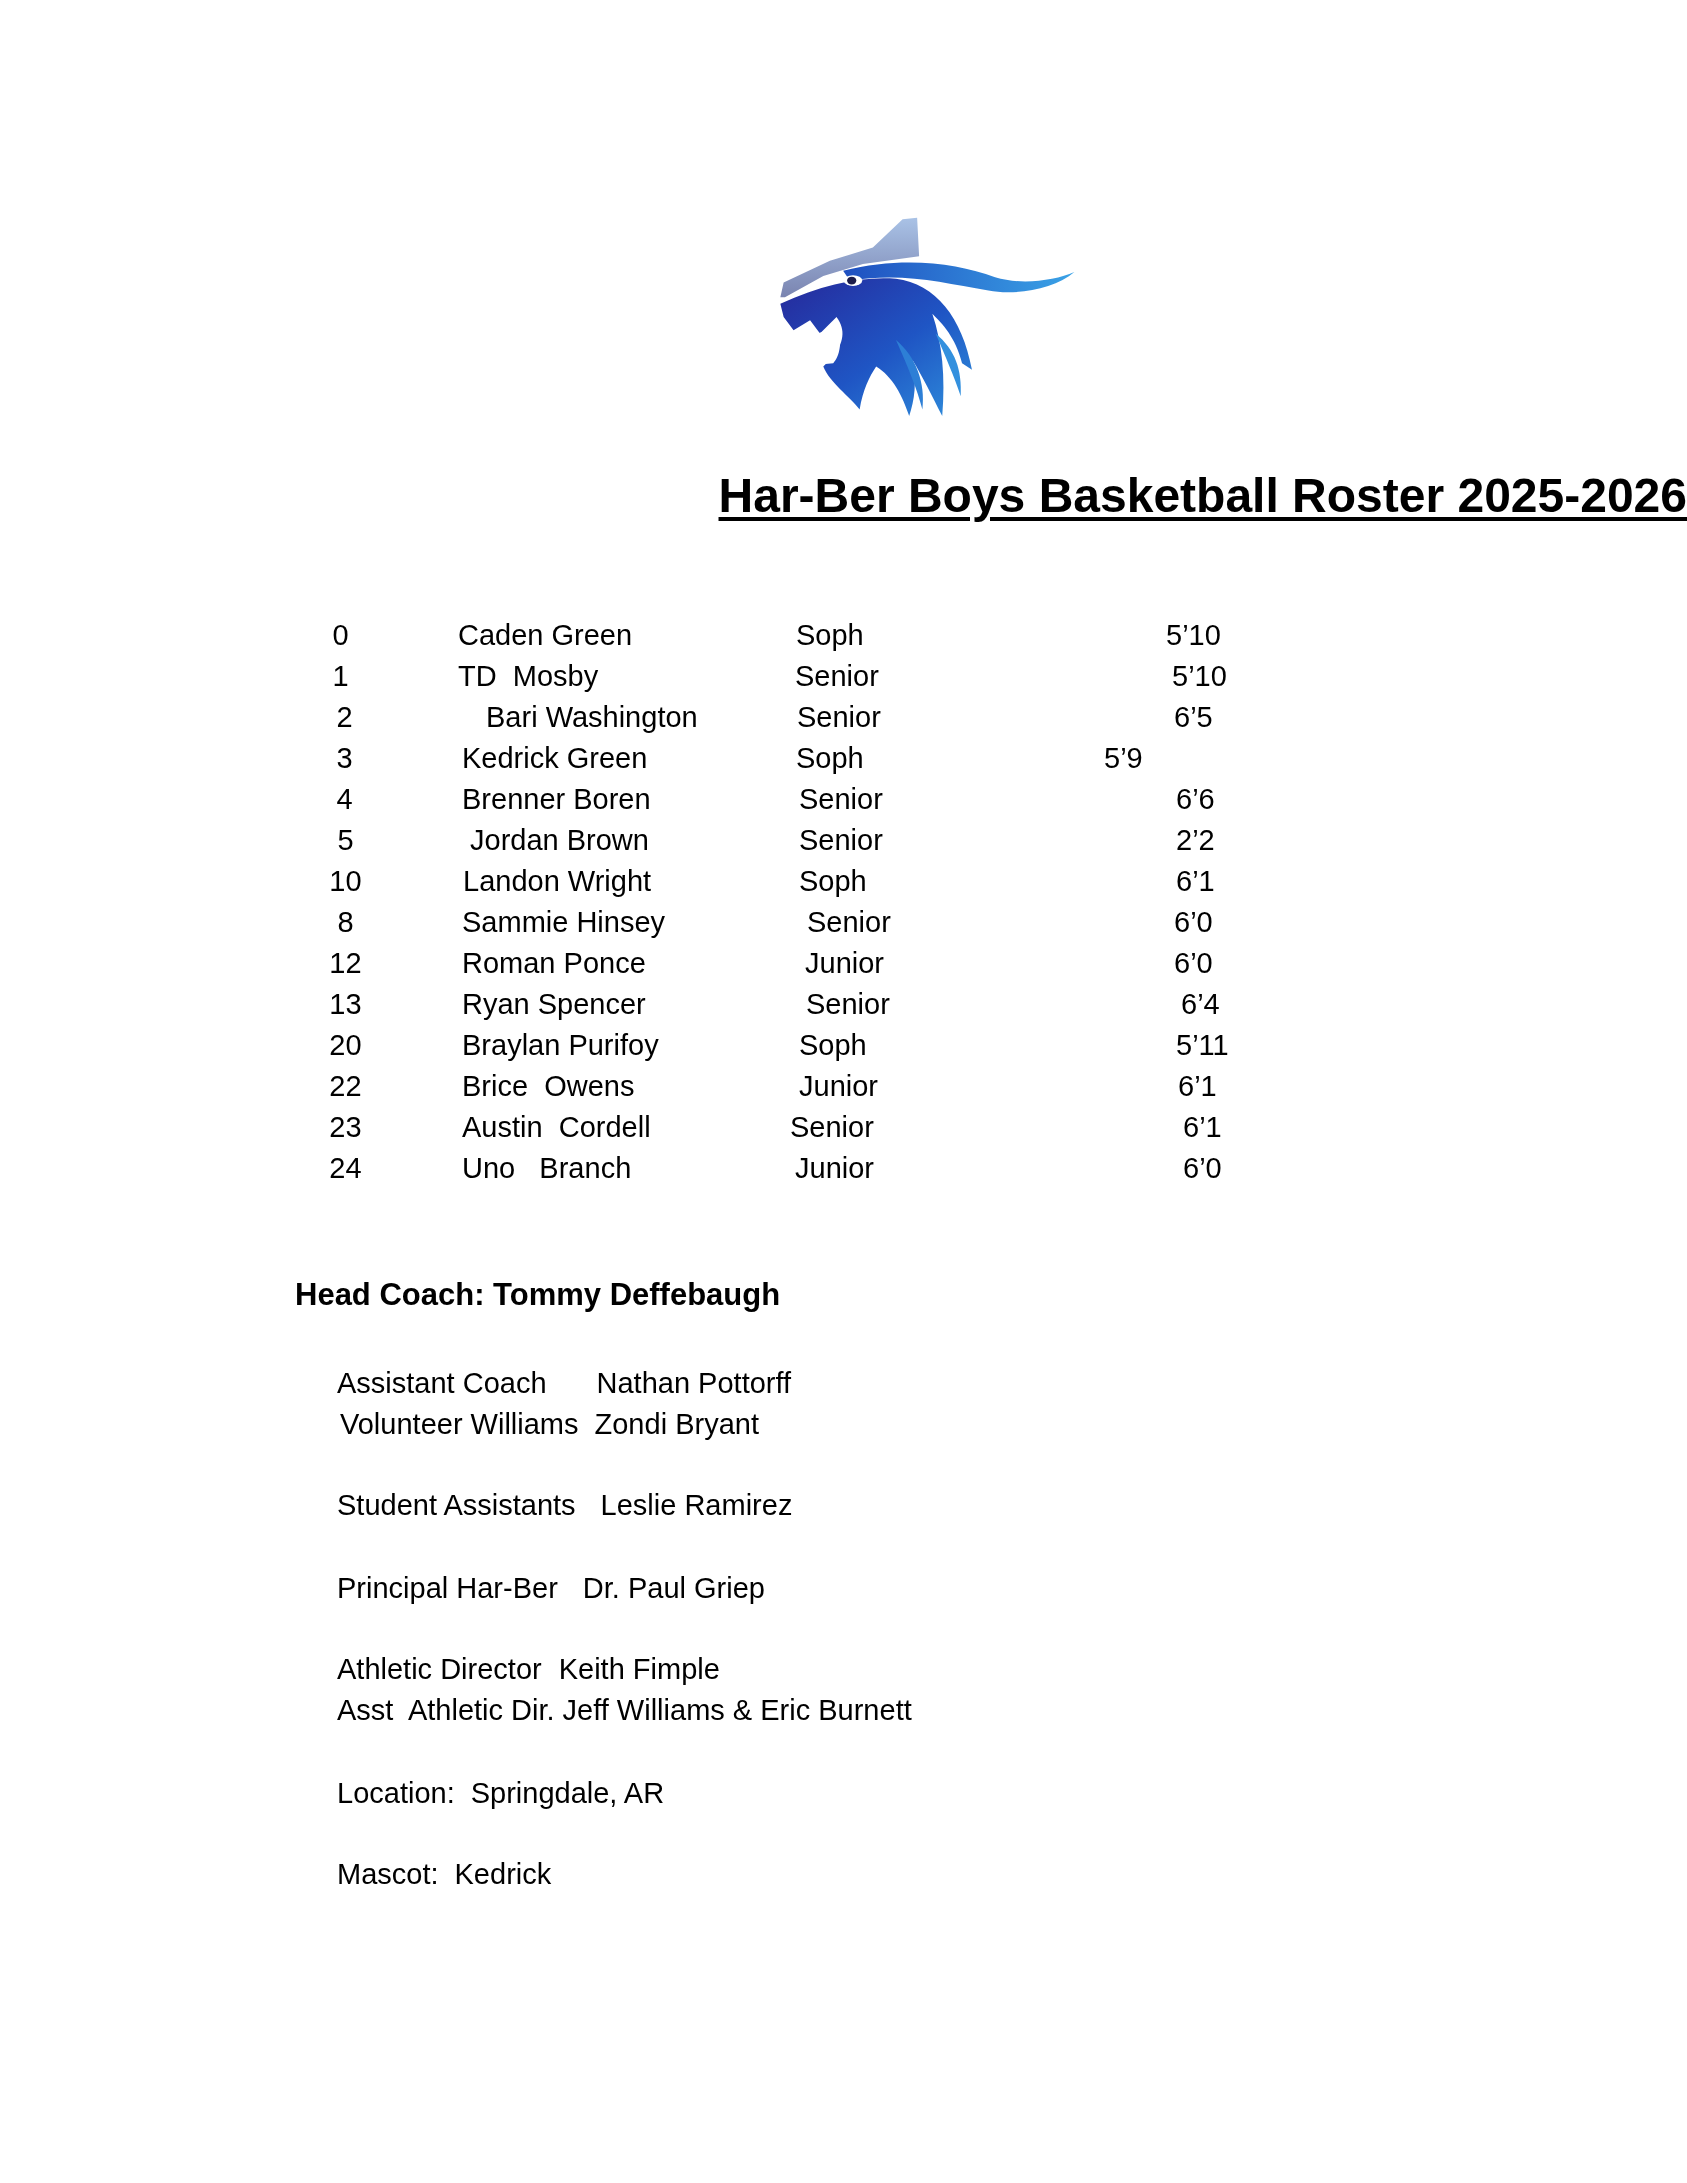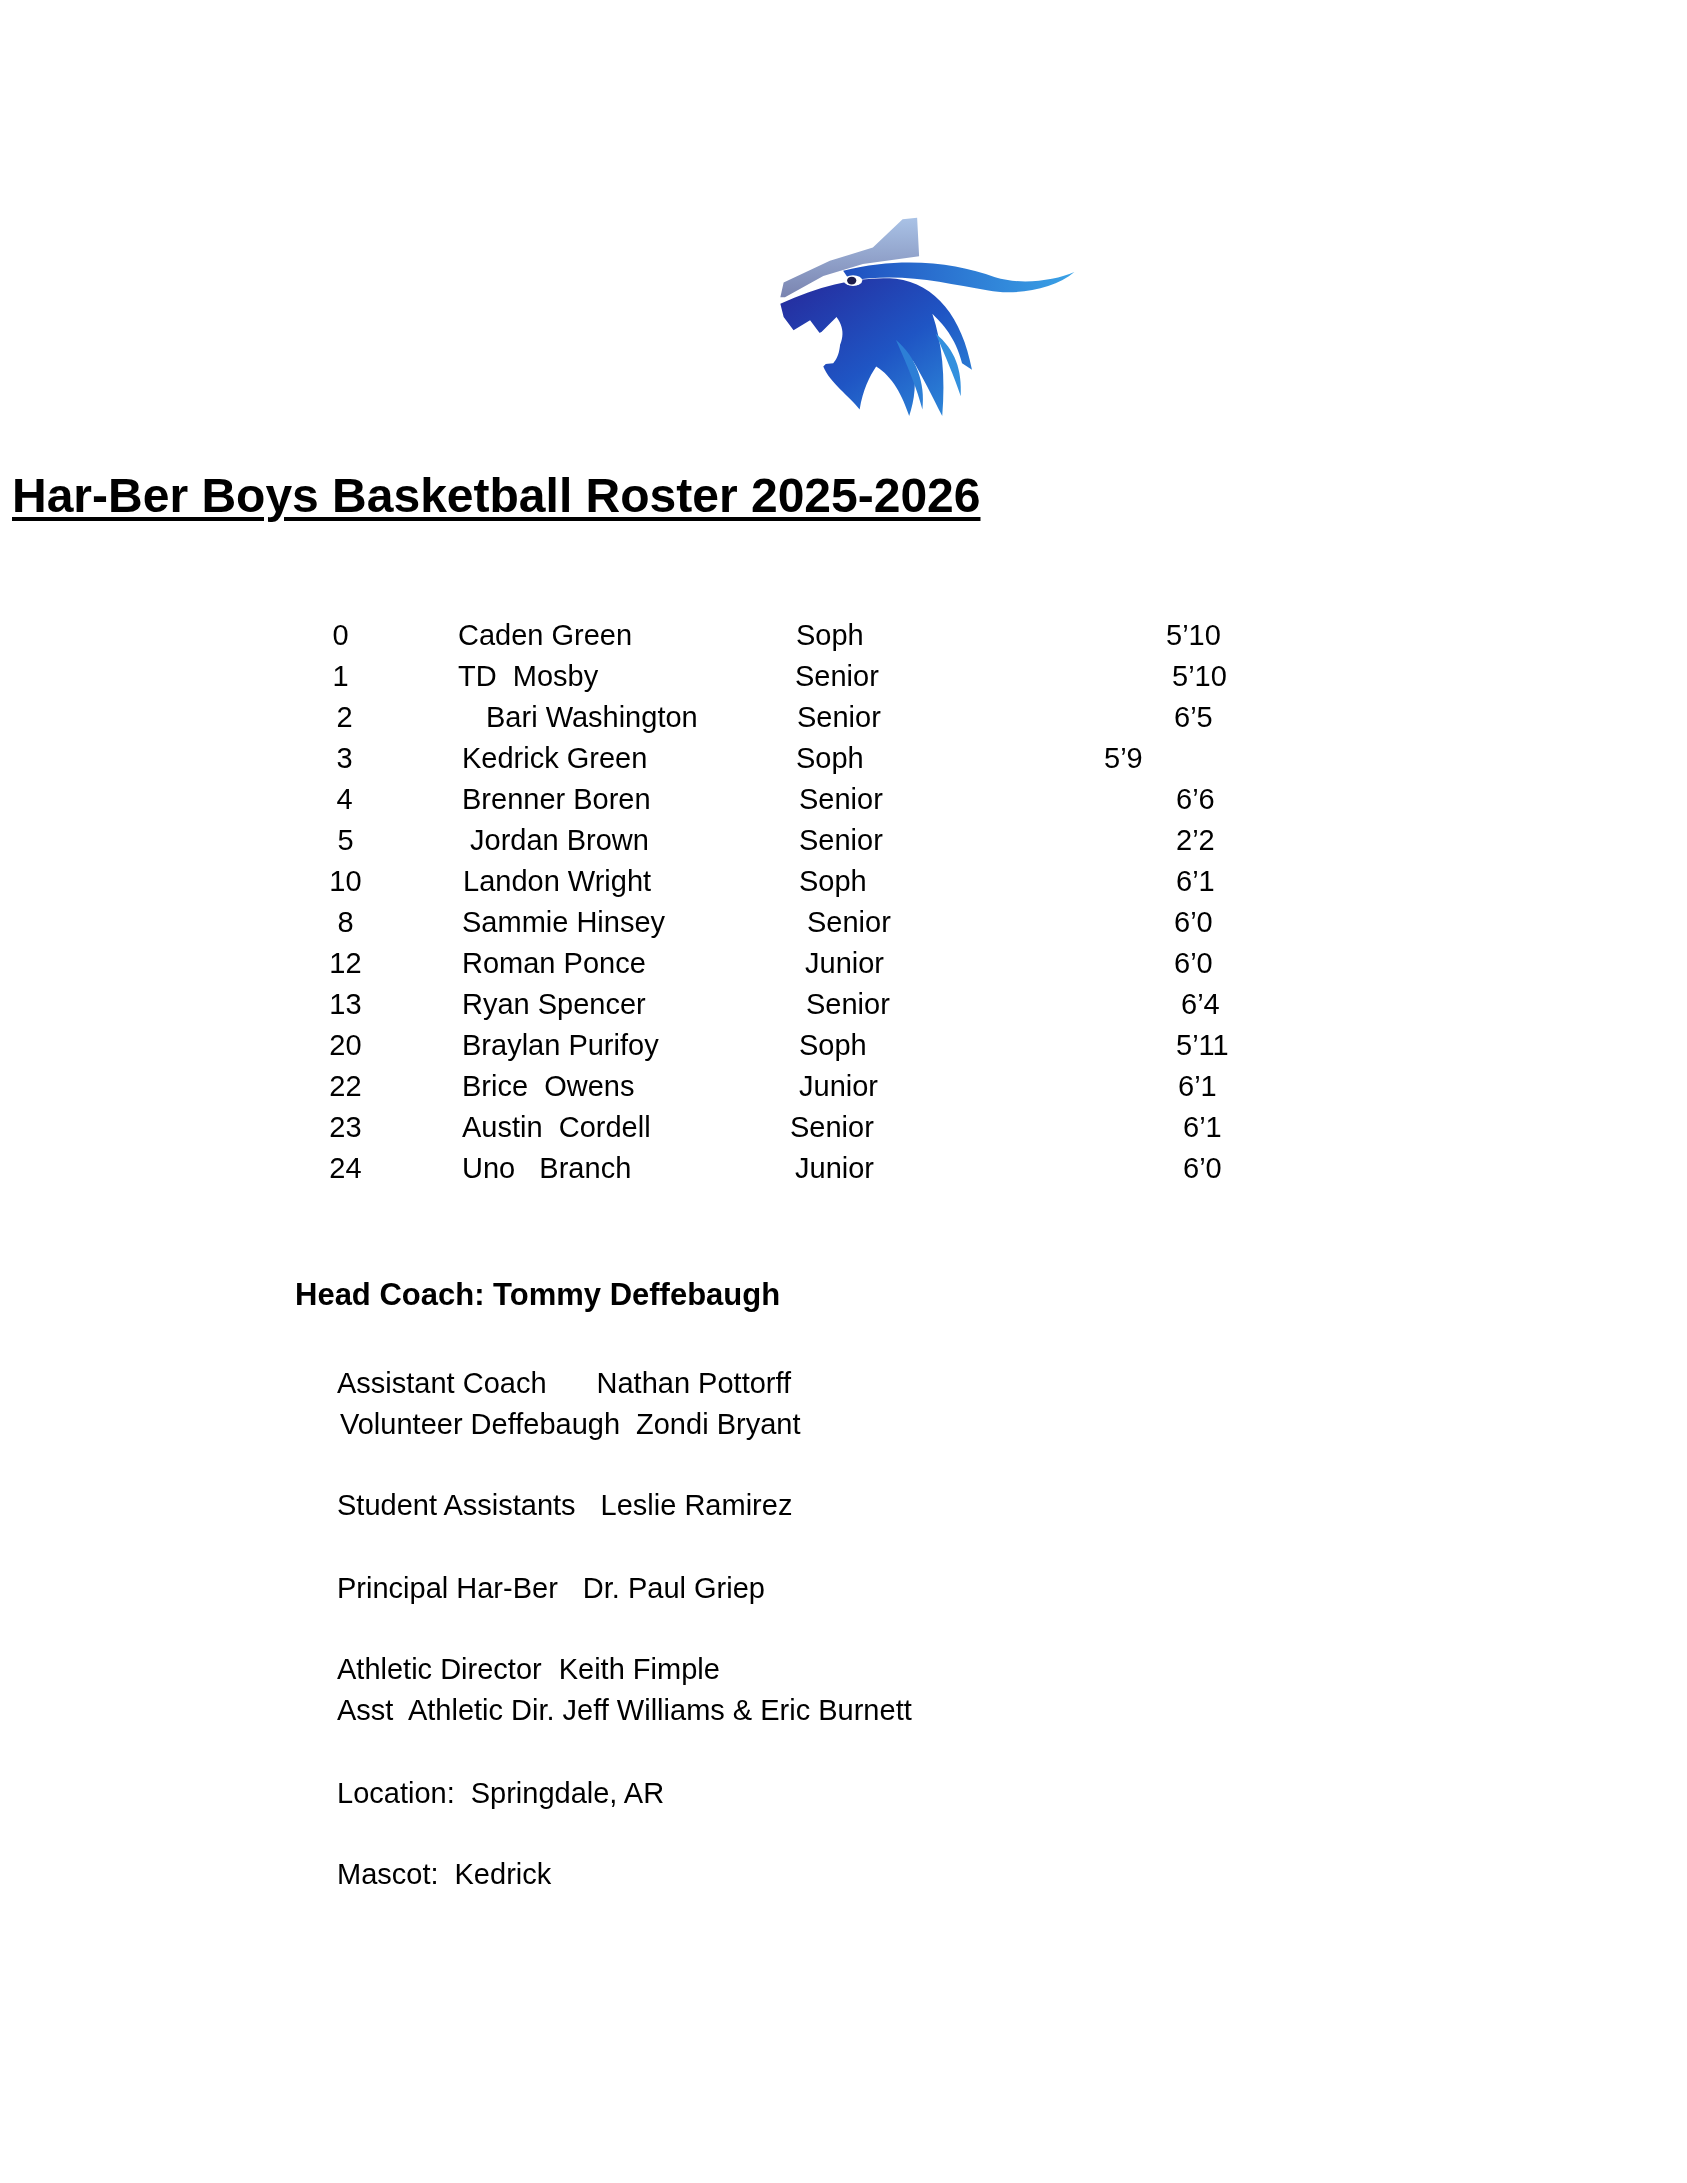--- a/index.html
+++ b/index.html
@@ -1,19 +1,19 @@
 <!DOCTYPE html>
 <html style="font-size:10.6px"><head>
 <meta charset="utf-8">
 <style>
   html, body { margin:0; padding:0; background:#ffffff; }
   body { width:1687px; height:2183px; position:relative; overflow:hidden;
          font-family:"Liberation Sans", sans-serif; color:#000; }
   .logo { position:absolute; left:744px; top:198px; width:337px; height:228px; }
-  .title { position:absolute; left:0; width:1687px; top:466px; text-align:left;
+  .title { position:absolute; left:0; width:1687px; top:466px; text-align:right;
            font-weight:bold; font-size:48px; line-height:60px; }
   .title span { text-decoration:underline; text-decoration-thickness:4px; text-underline-offset:5.3px; padding-left:12px; }
   .roster { position:absolute; left:0; top:615px; width:1687px; }
   .row { position:relative; height:41px; font-size:29px; line-height:41px; }
   .row span { position:absolute; top:0; white-space:pre; }
   .c-num { width:53px; text-align:center; }
   .head-coach { position:absolute; left:295px; top:1277px; font-size:31px; font-weight:bold; white-space:pre; }
   .staff-line { position:absolute; left:295px; font-size:29px; white-space:pre; line-height:40px;margin-left:42px; }
 </style>
 </head>
@@ -141,21 +141,21 @@
     <span style="left:462px">Uno   Branch</span>
     <span style="left:795px">Junior</span>
     <span style="left:1183px">6’0</span>
   </div>
 </div>
 
 <div class="head-coach">Head Coach: Tommy Deffebaugh</div>
 
 <div class="staff-line" style="top:1363px"><span>Assistant Coach</span><span style="padding-left:50px">Nathan Pottorff</span></div>
 
-<div class="staff-line" style="top:1404px; left:298px"><span>Volunteer Deffebaugh</span><span style="padding-left:16px">Zondi Bryant</span></div>
+<div class="staff-line" style="top:1404px; left:298px"><span>Volunteer Williams</span><span style="padding-left:16px">Zondi Bryant</span></div>
 
 <div class="staff-line" style="top:1485px"><span>Student Assistants</span><span style="padding-left:25px">Leslie Ramirez</span></div>
 
 <div class="staff-line" style="top:1568px"><span>Principal Har-Ber</span><span style="padding-left:25px">Dr. Paul Griep</span></div>
 
 <div class="staff-line" style="top:1649px"><span>Athletic Director</span><span style="padding-left:17px">Keith Fimple</span></div>
 
 <div class="staff-line" style="top:1690px"><span>Asst  Athletic Dir.</span><span style="padding-left:8px">Jeff Williams &amp; Eric Burnett</span></div>
 
 <div class="staff-line" style="top:1773px"><span>Location:</span><span style="padding-left:16px">Springdale, AR</span></div>

